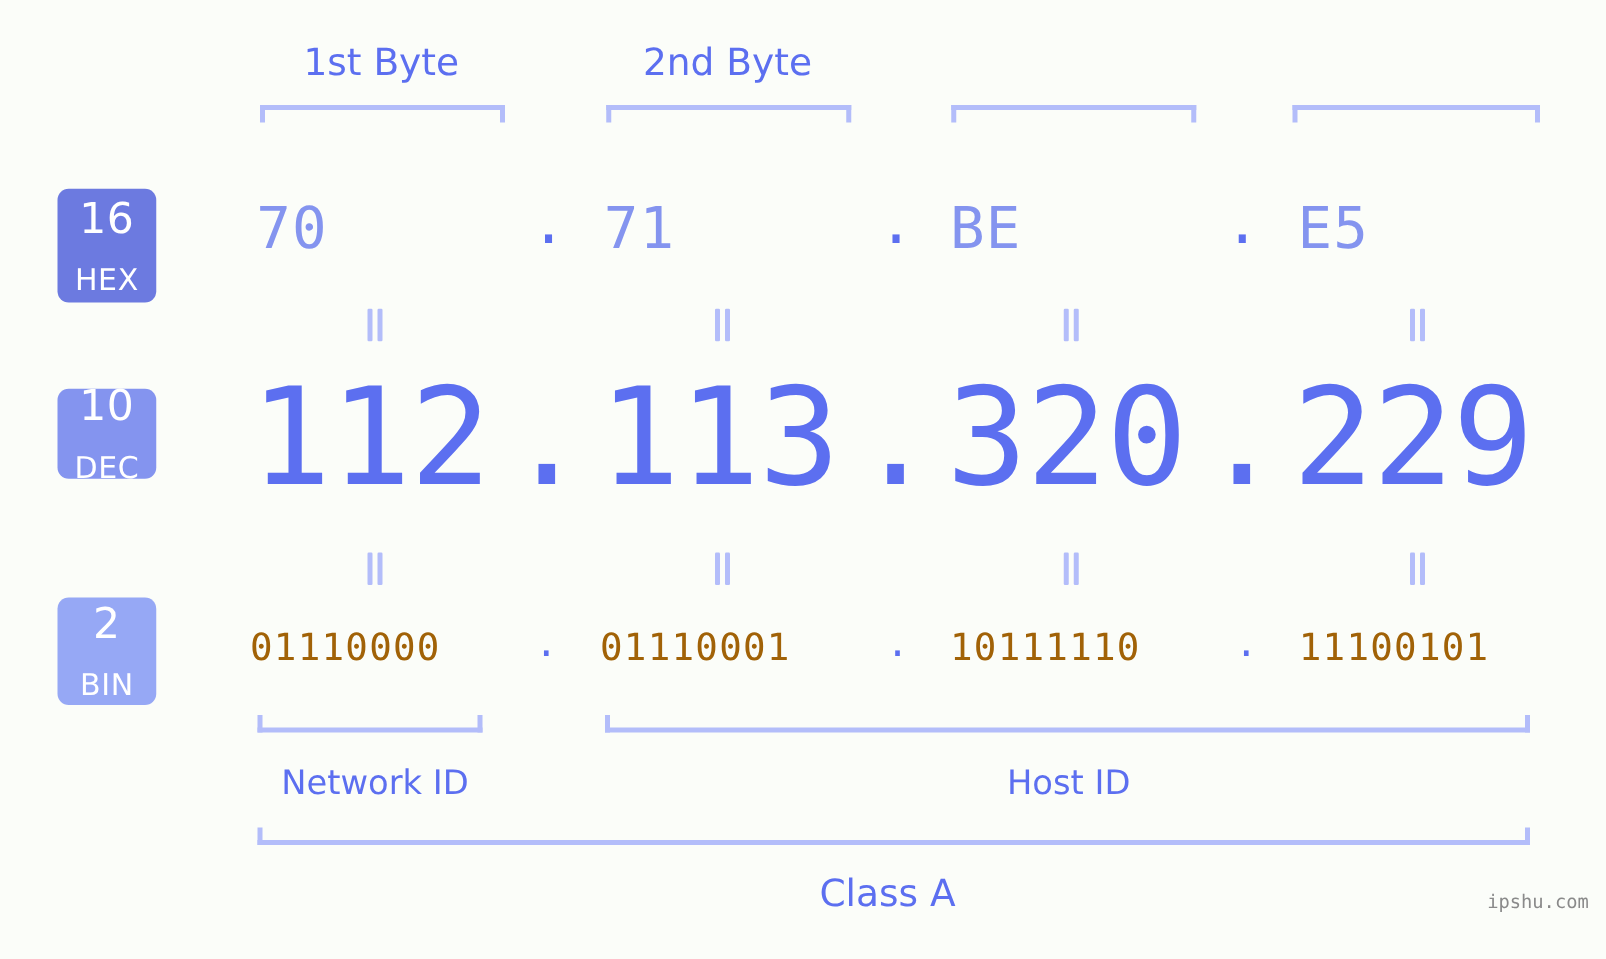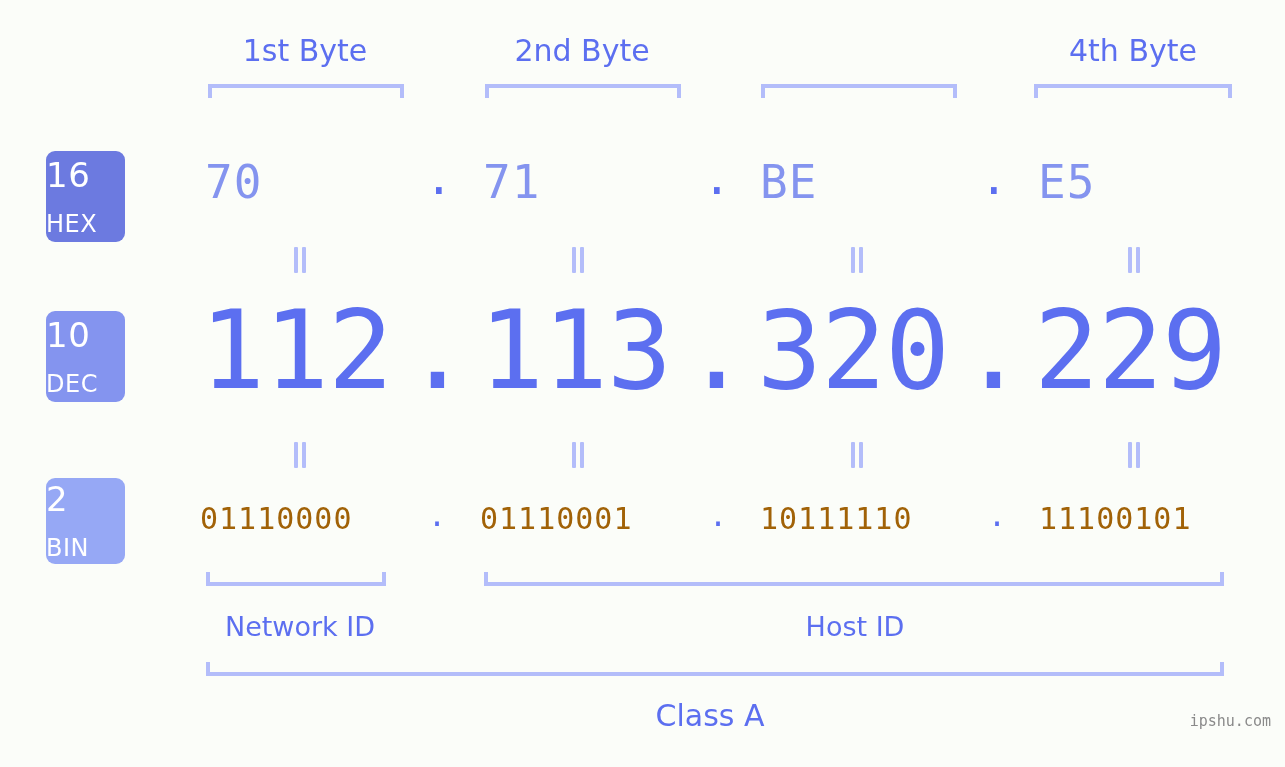--- a/index.html
+++ b/index.html
@@ -51,37 +51,37 @@
 
   
   .badge {
     position: absolute;
     left: 46px;
     width: 79px;
     border-radius: 9px;
     color: #ffffff;
     display: flex;
     flex-direction: column;
-    align-items: flex-start;
+    align-items: center;
     justify-content: center;
     line-height: 1;
   }
   .badge .num {
     font-size: 34px;
     font-weight: 400;
     letter-spacing: 0.5px;
   }
   .badge .sys {
     font-size: 24px;
     font-weight: 400;
     margin-top: 20px;
     letter-spacing: 0.5px;
   }
   .badge-hex { top: 151px; height: 91px; background: #6c7ae0; }
-  .badge-dec { top: 311px; height: 91px; background: #8494ef; }
+  .badge-dec { top: 311px; height: 72px; background: #8494ef; }
   .badge-bin { top: 478px; height: 86px; background: #96a8f5; }
 
   
   .cell {
     position: absolute;
     white-space: nowrap;
   }
 
   .hex-row .cell {
     top: 155px;
@@ -161,21 +161,20 @@
     white-space: nowrap;
   }
 </style>
 </head>
 <body>
 
 <div class="stage">
 
   <div class="byte-label" style="left:210px; width:190px;">1st Byte</div>
   <div class="byte-label" style="left:487px; width:190px;">2nd Byte</div>
-  <div class="byte-label" style="left:1038px; width:190px;">4th Byte</div>
 
   <div class="bracket" style="left:208px; top:84px; width:196px;"></div>
   <div class="bracket" style="left:485px; top:84px; width:196px;"></div>
   <div class="bracket" style="left:761px; top:84px; width:196px;"></div>
   <div class="bracket" style="left:1034px; top:84px; width:198px;"></div>
 
   <div class="badge badge-hex">
     <span class="num">16</span>
     <span class="sys">HEX</span>
   </div>

